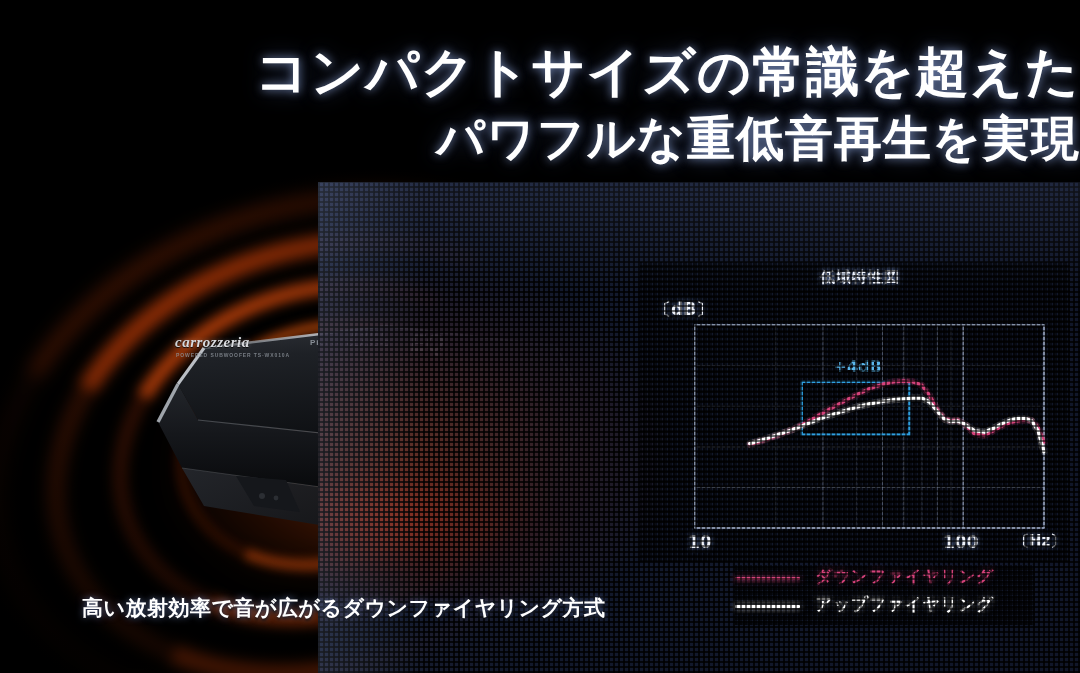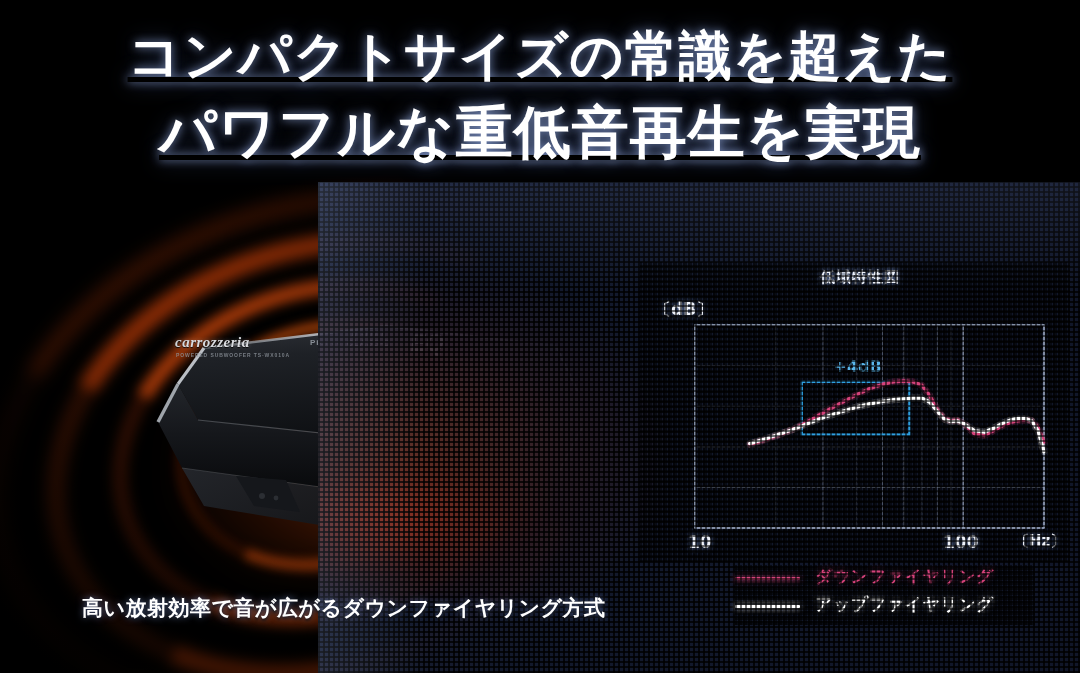--- a/index.html
+++ b/index.html
@@ -159,38 +159,37 @@
   #led-bleed2{
     position:absolute; left:-20px; top:268px; width:250px; height:140px;
     background:radial-gradient(ellipse at 40% 50%, rgba(232,58,22,0.46) 0%, rgba(140,34,12,0.14) 55%, rgba(0,0,0,0) 80%);
     filter:blur(9px);
     pointer-events:none;
   }
 
   
   #headline{
     position:absolute;
-    left:0; top:24px;
+    left:0; top:40px;
     width:1080px;
-    text-align:center;
-    pointer-events:none;
-    text-decoration:underline;
+    text-align:right;
+    pointer-events:none;
   }
   .hl-line{
     font-family:"DejaVu Sans","Liberation Sans",sans-serif;
     font-weight:bold;
     color:#ffffff;
     letter-spacing:1px;
     text-shadow:
       0 0 10px rgba(170,195,255,0.65),
       0 0 22px rgba(120,160,255,0.35),
       0 2px 3px rgba(0,0,0,0.9);
   }
   .hl-1{ font-size:53px; line-height:64px; }
-  .hl-2{ font-size:57px; line-height:64px; margin-top:12px; }
+  .hl-2{ font-size:48px; line-height:64px; margin-top:2px; }
 
   
   #caption{
     position:absolute;
     left:82px; top:594px;
     font-family:"DejaVu Sans","Liberation Sans",sans-serif;
     font-weight:bold;
     font-size:21px;
     letter-spacing:0.5px;
     color:#ffffff;

